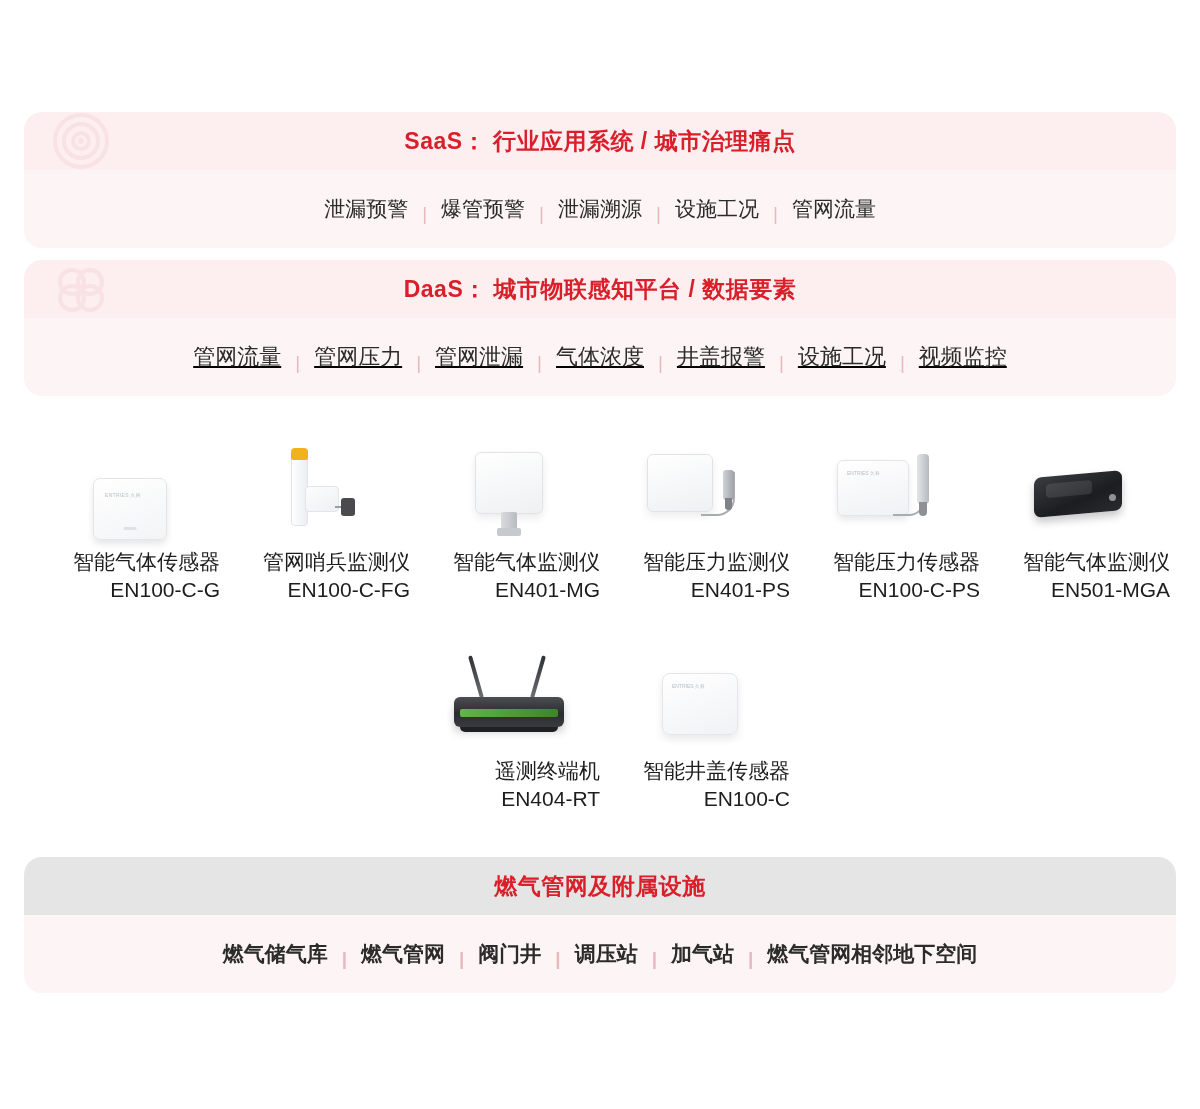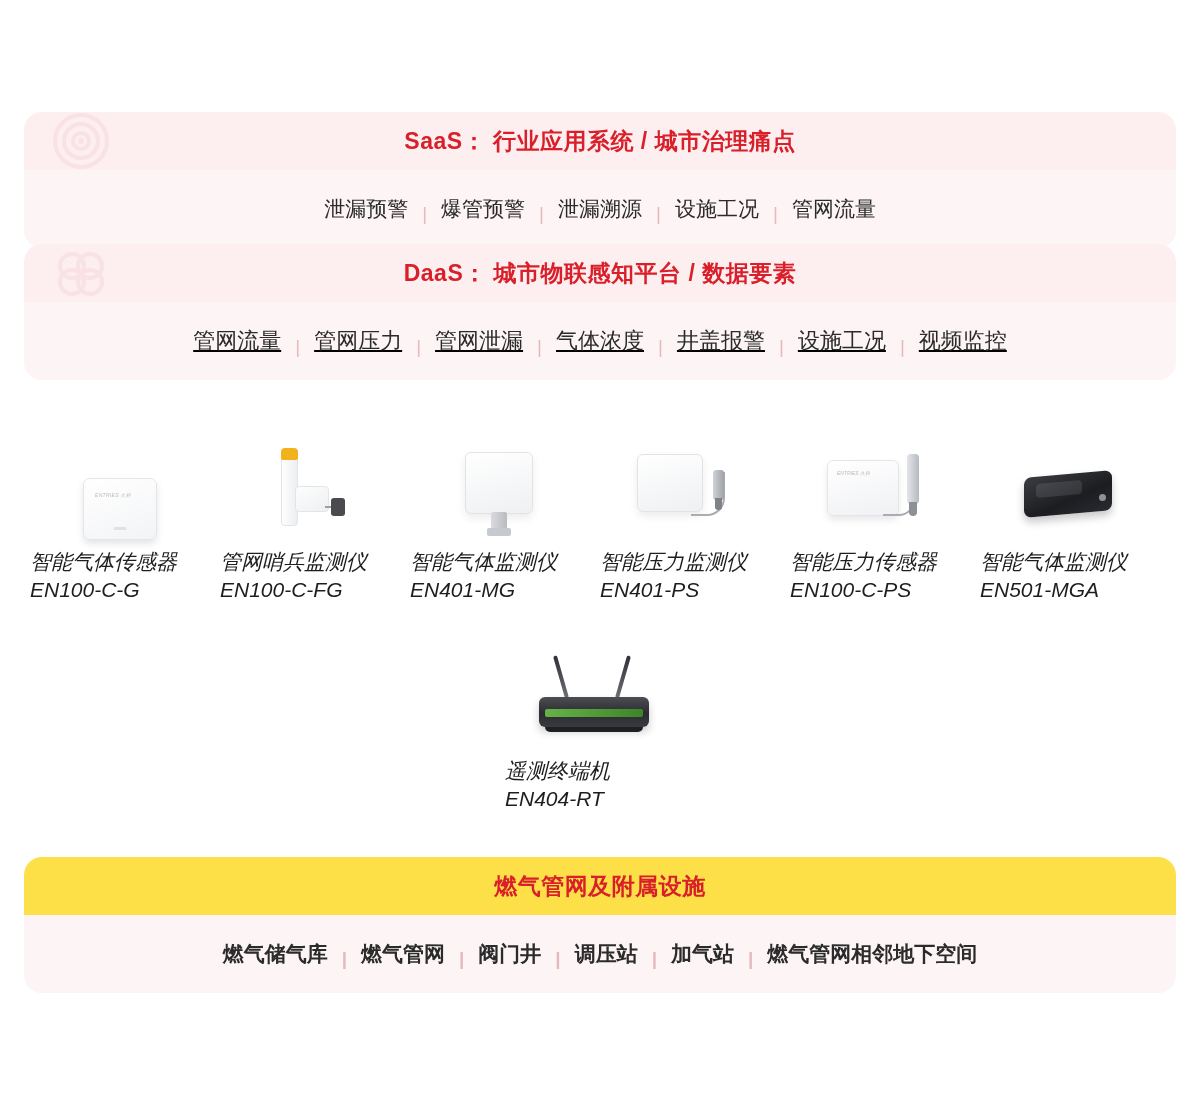--- a/index.html
+++ b/index.html
@@ -69,21 +69,21 @@
     transform: translateY(-50%);
     opacity: 0.5;
     pointer-events: none;
   }
 
   
   #saas { top: 112px; height: 136px; }
   #saas .layer-body { height: 78px; }
 
   
-  #daas { top: 244px; height: 136px; }
+  #daas { top: 260px; height: 136px; }
   #daas .layer-body { height: 78px; text-decoration: underline; }
   #daas .chiplist { font-size: 22px; }
 
   
   #aiot { top: 408px; height: 437px; background: #fff; }
   #aiot .layer-body {
     background: #ffffff;
     height: 379px;
     align-items: flex-start;
     flex-direction: column;
@@ -91,22 +91,21 @@
   .device-row {
     width: 100%;
     display: flex;
     justify-content: center;
     align-items: flex-end;
   }
   .device {
     width: 190px;
     display: flex;
     flex-direction: column;
-    align-items: flex-start;
-    font-style: italic;
+    align-items: flex-end;
   }
   .device-art {
     height: 96px;
     width: 180px;
     display: flex;
     align-items: flex-end;
     justify-content: center;
     margin-bottom: 8px;
   }
   .device-name {
@@ -119,21 +118,21 @@
     font-size: 21px;
     color: #1d1d1d;
     white-space: nowrap;
     line-height: 1.35;
   }
   .row1 { margin-top: 62px; }
   .row2 { margin-top: 48px; }
 
   
   #pipe { top: 857px; height: 136px; }
-  #pipe .layer-head { background: #fde047; }
+  #pipe .layer-head { background: #e5e5e5; }
   #pipe .layer-body { height: 78px; background: #fdf4f5; font-weight: bold; }
   #pipe .chiplist { font-size: 21px; }
 
   
   .art { position: relative; }
 
   
   .art-box {
     width: 74px; height: 62px;
     background: linear-gradient(160deg,#ffffff 0%,#f3f4f6 100%);
@@ -521,20 +520,30 @@
               <span class="ant2"></span>
               <span class="body"></span>
               <span class="strip"></span>
               <span class="foot"></span>
             </div>
           </div>
           <div class="device-name">遥测终端机</div>
           <div class="device-model">EN404-RT</div>
         </div>
 
+        <div class="device">
+          <div class="device-art">
+            <div class="art art-plate">
+              <span class="body"></span>
+              <span class="brand">ENTRIES 久科</span>
+            </div>
+          </div>
+          <div class="device-name">智能井盖传感器</div>
+          <div class="device-model">EN100-C</div>
+        </div>
 
       </div>
 
     </div>
   </section>
 
   <section class="layer" id="pipe">
     <div class="layer-head">
       <span class="layer-title">燃气管网及附属设施</span>
     </div>

